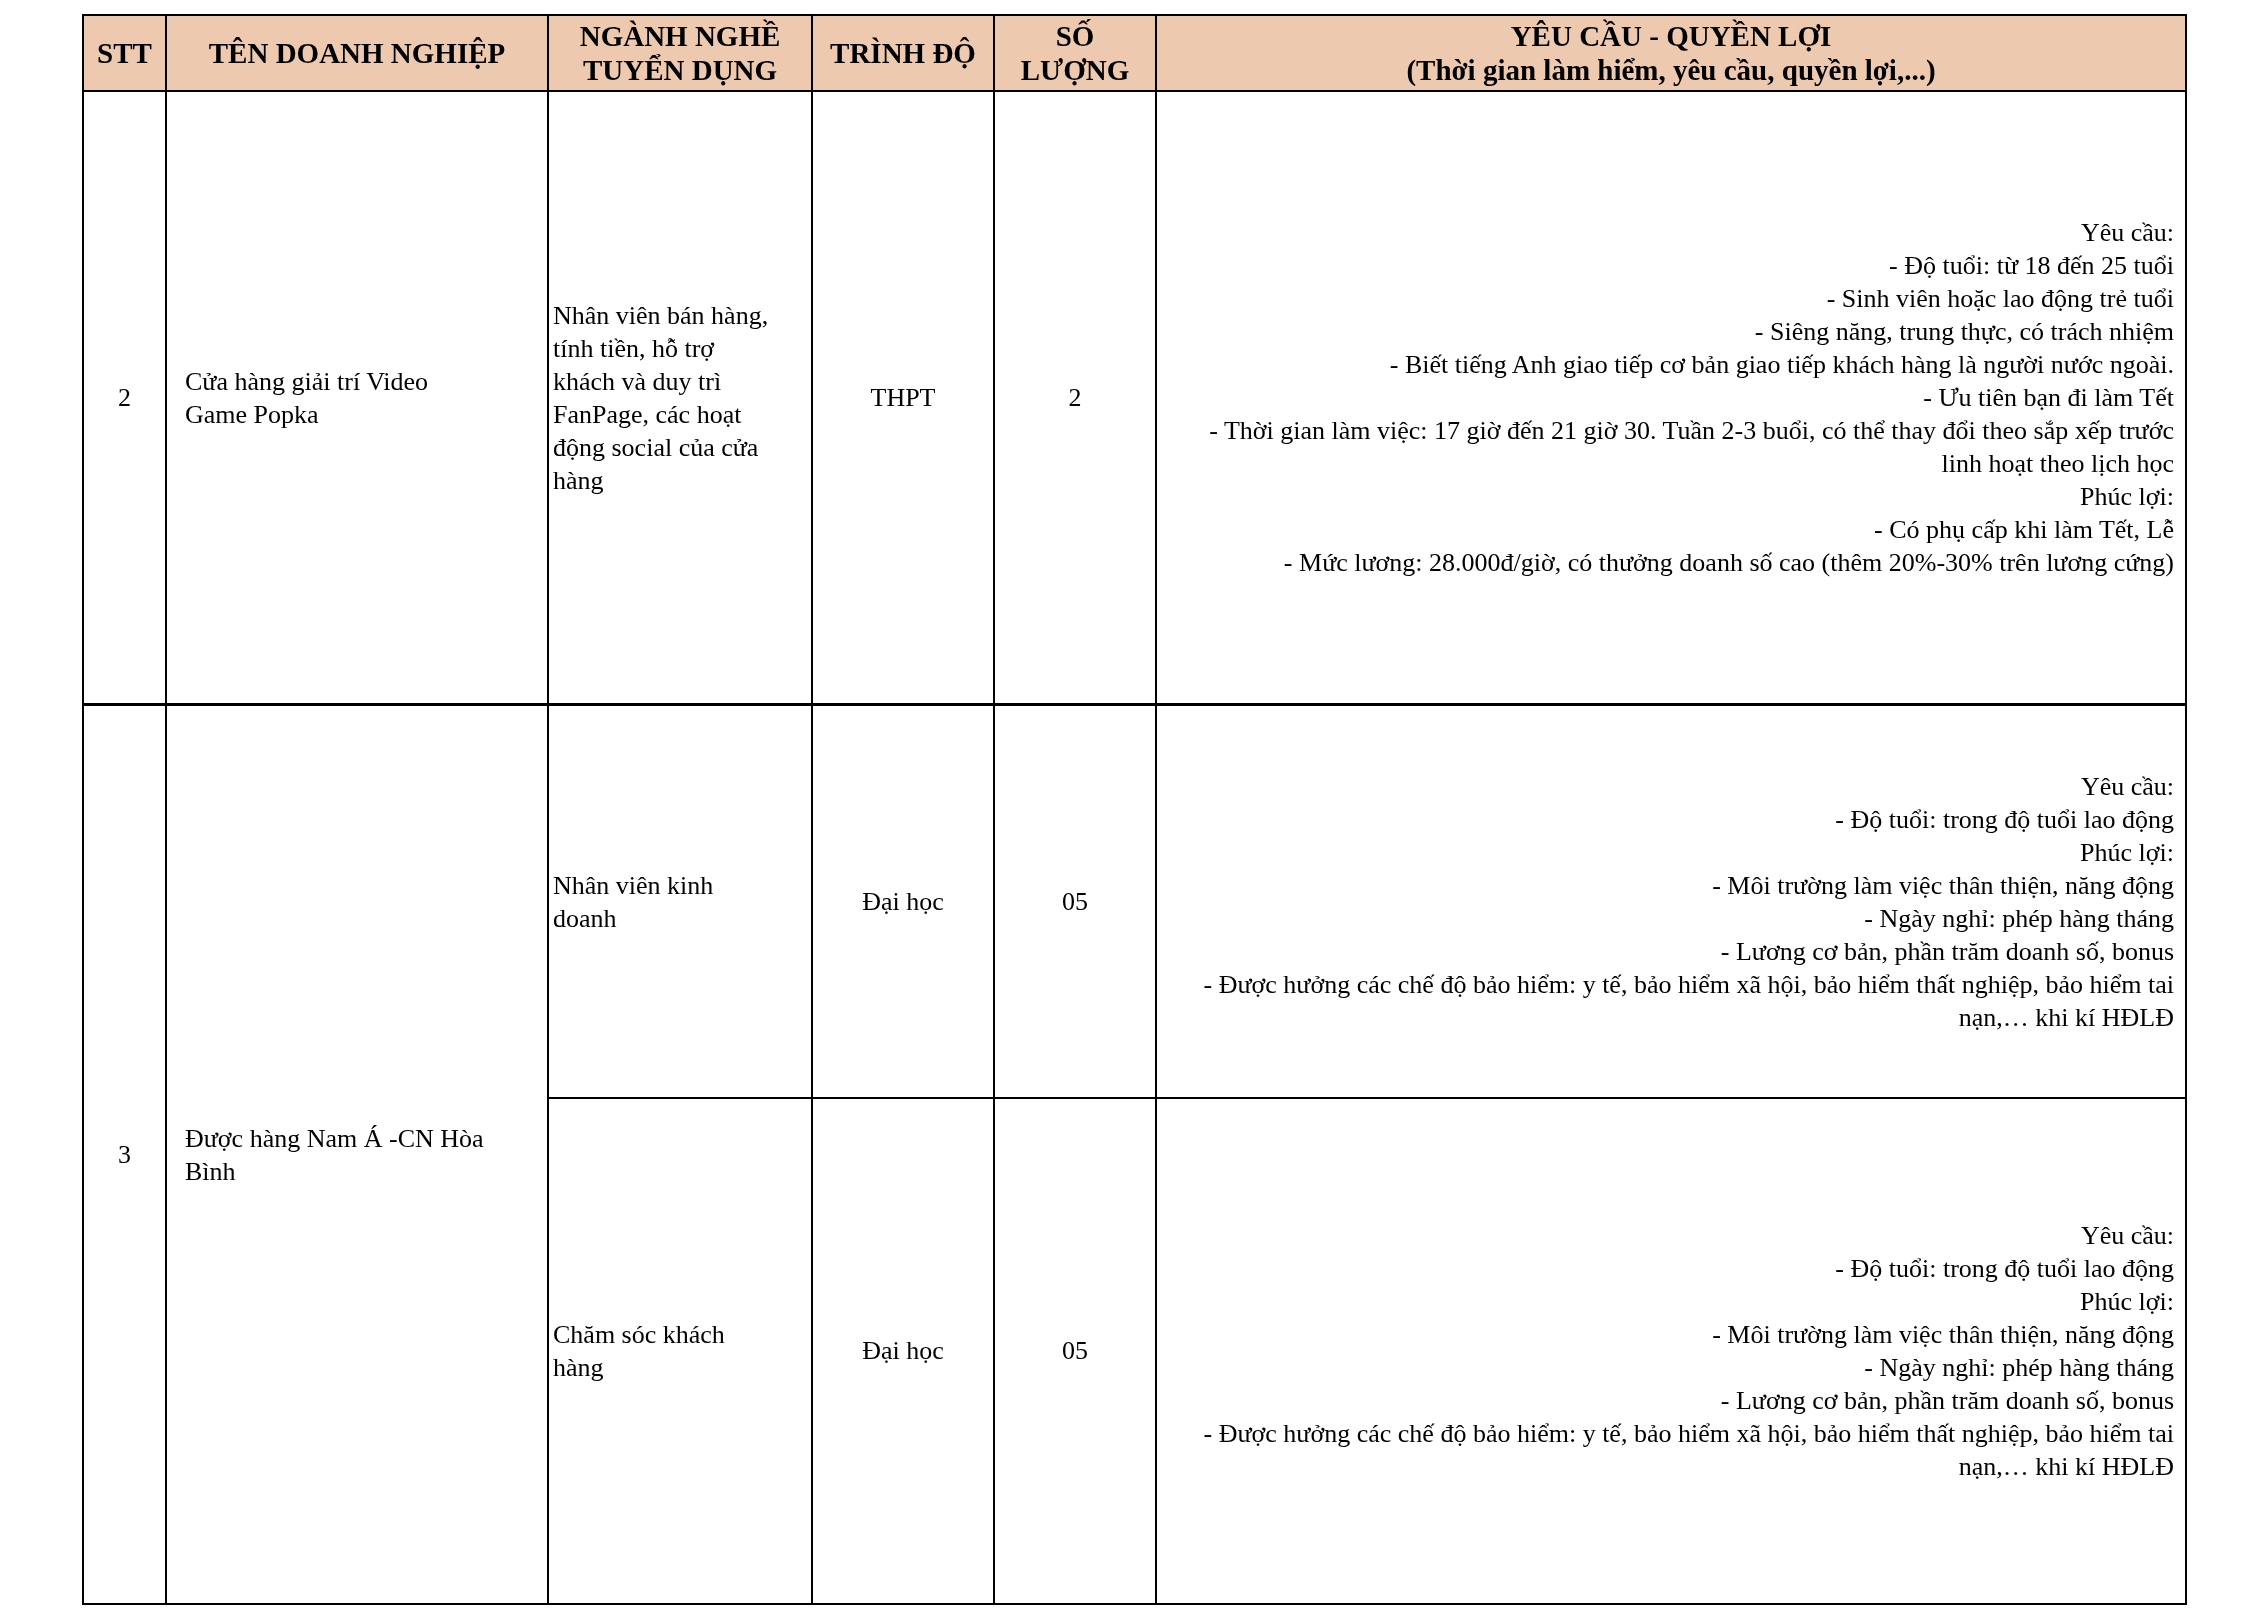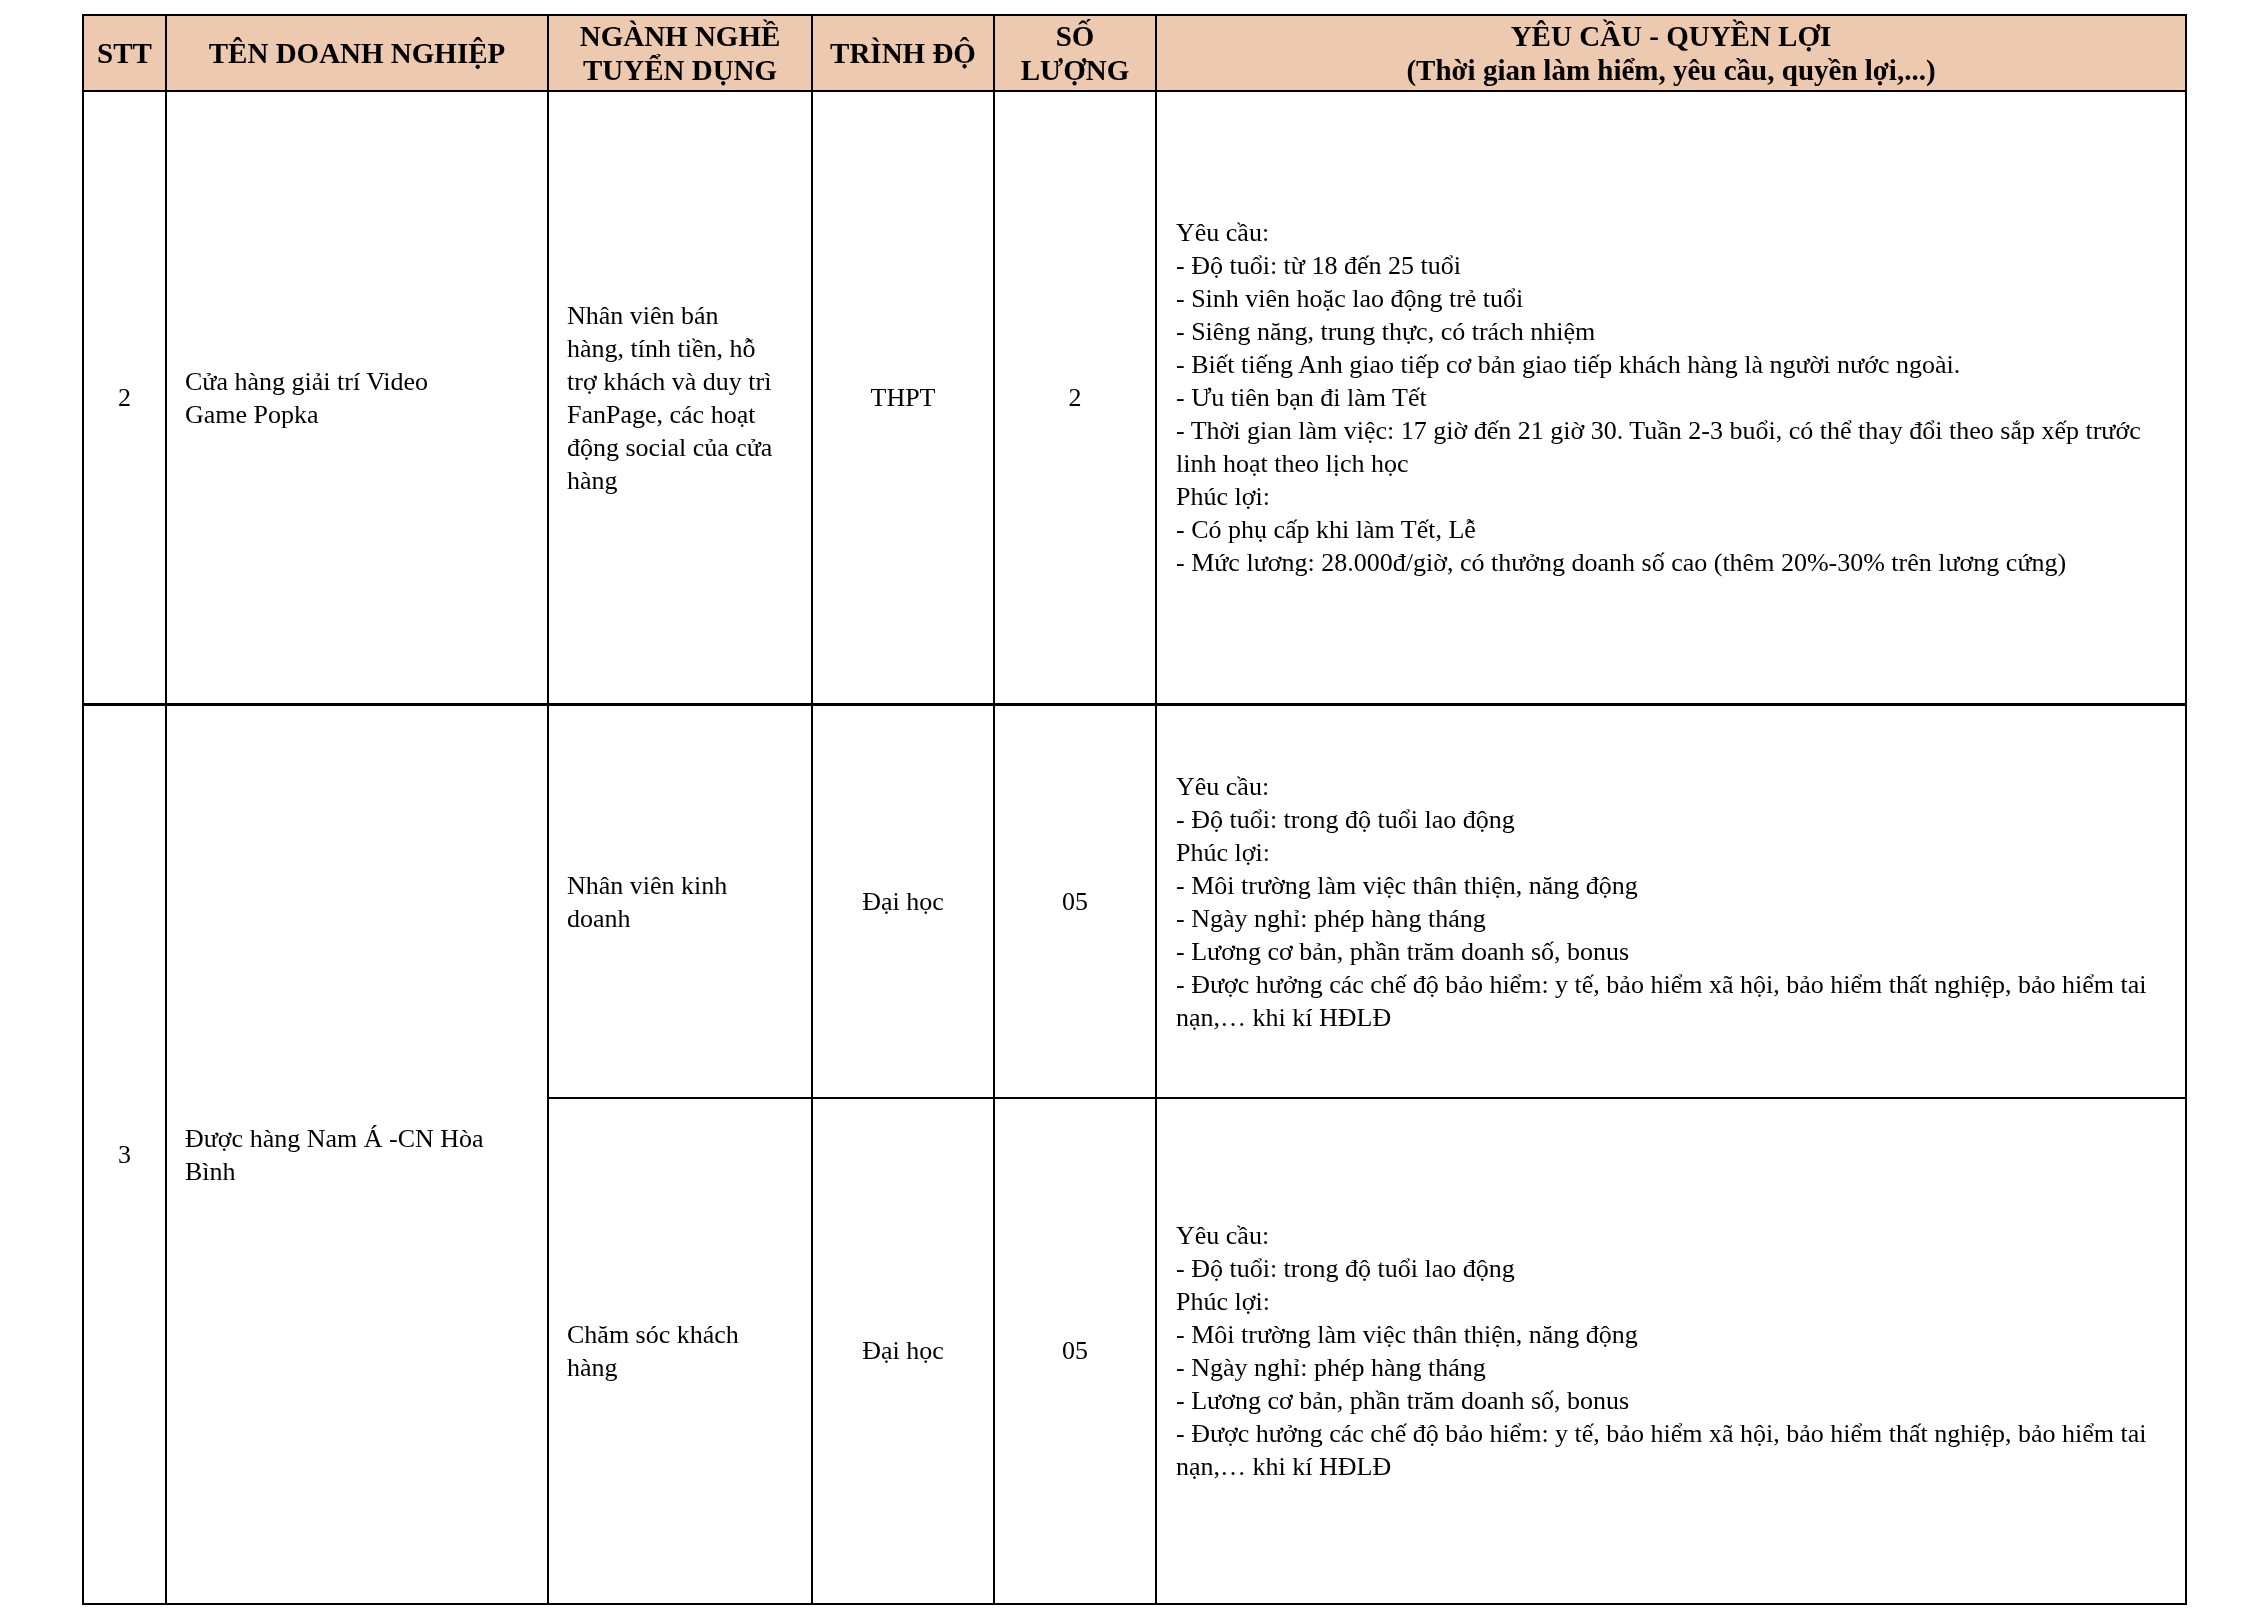--- a/index.html
+++ b/index.html
@@ -38,23 +38,23 @@
     white-space: pre-line;
     padding: 2.7px 6.9px;
   }
   tr.hdr { height: 71px; }
   tr.row2 { height: 614px; }
   tr.row3a { height: 393px; }
   tr.row3b { height: 506px; }
   tr.row3a td { border-top: 3.4px solid var(--line); }
   .center { text-align: center; }
   .company { text-align: left; padding-left: 18px; padding-right: 58px; margin-left: 44px; }
-  .job { text-align: left; padding-left: 18px; padding-right: 38px; margin-top: 40px; }
+  .job { text-align: left; padding-left: 4px; padding-right: 38px; margin-top: 40px; }
   .req {
-    text-align: left;
+    text-align: right;
     padding-left: 19px; padding-right: 11px;
     white-space: pre-line;
   }
 </style>
 </head>
 <body>
 
 <div class="sheet">
   <table class="jobs">
     <colgroup>

